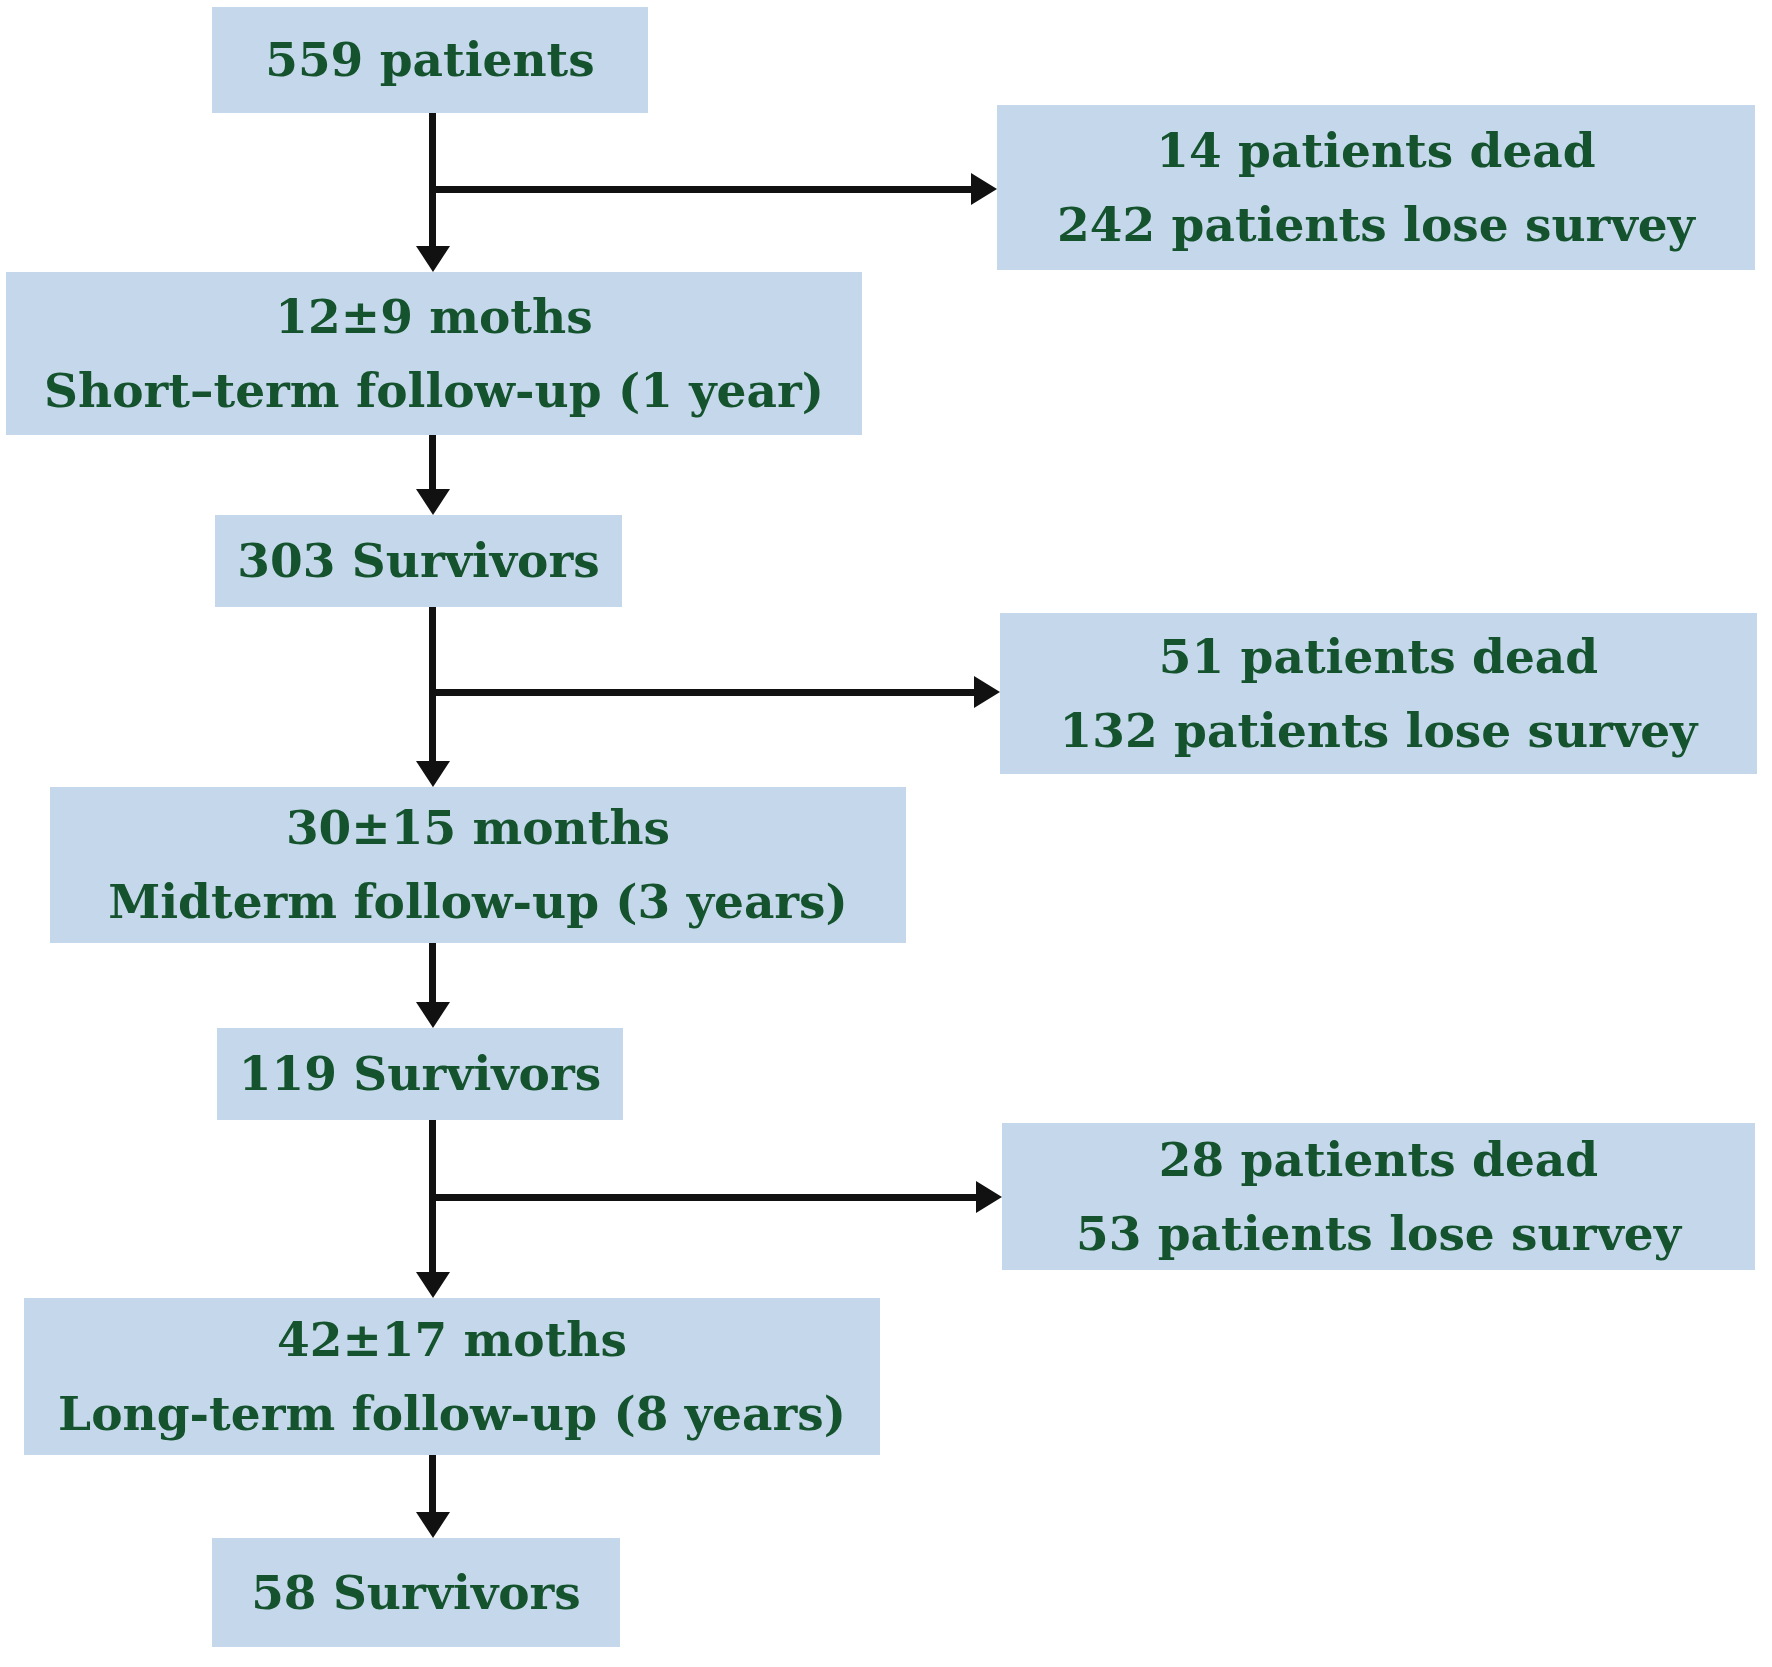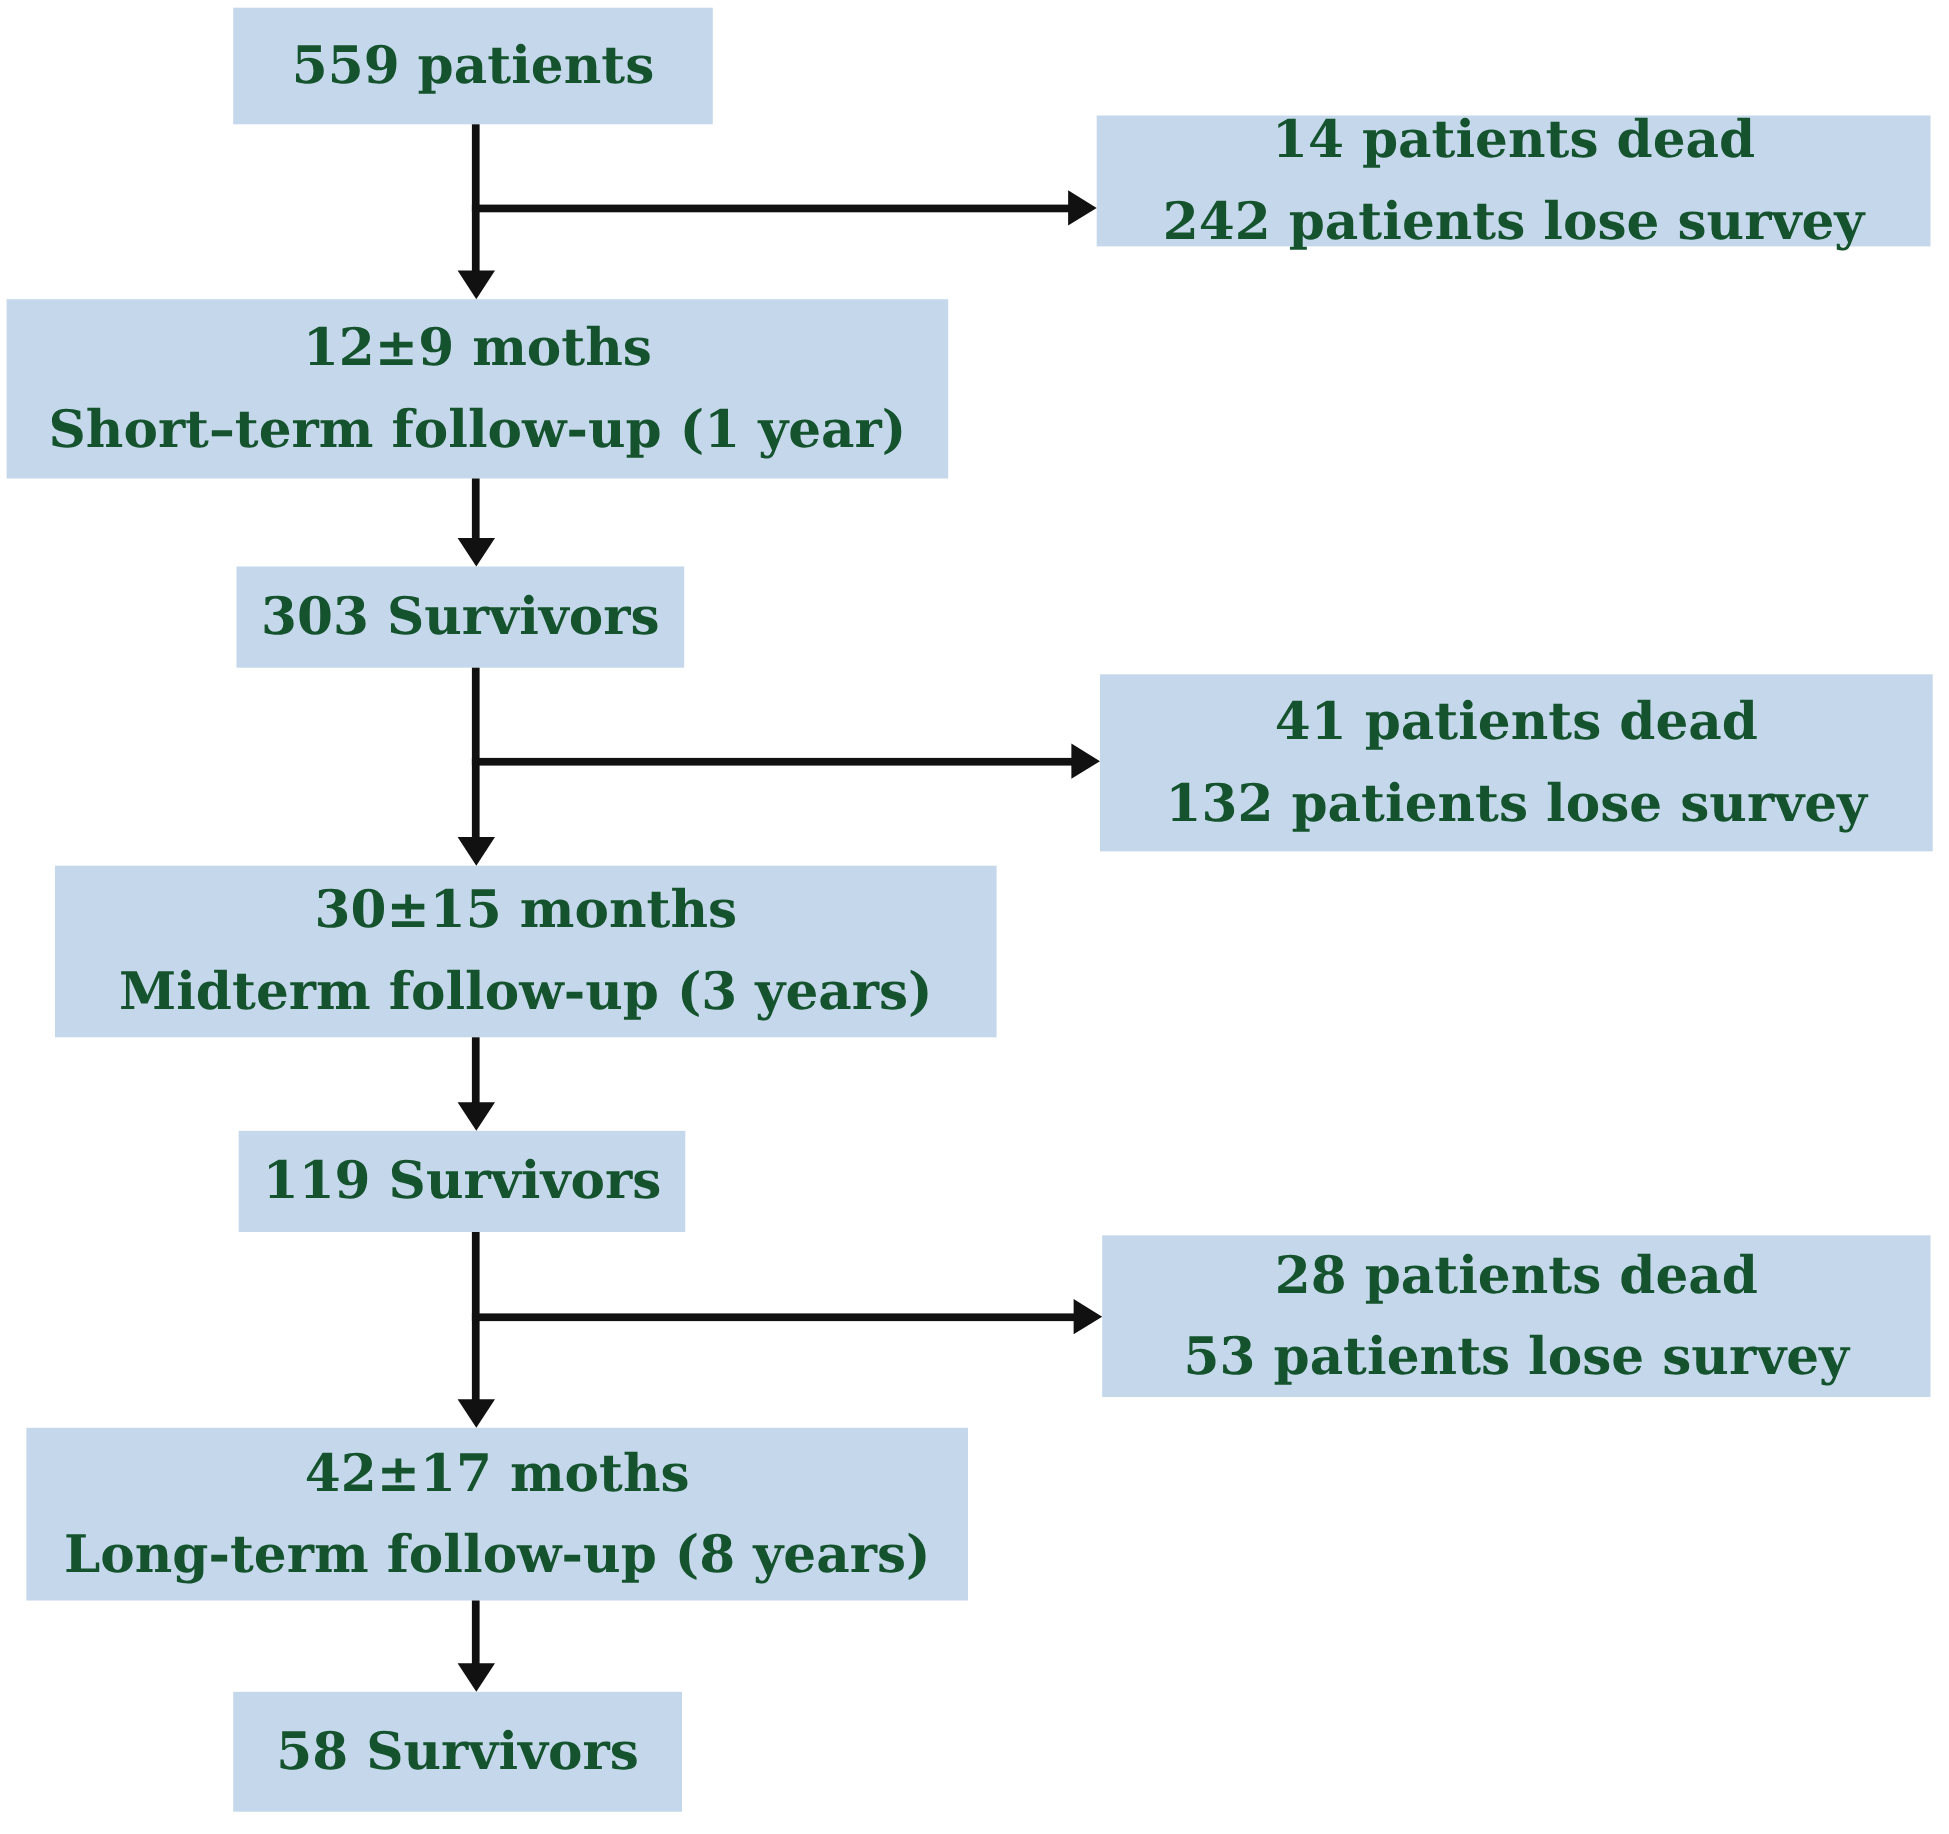--- a/index.html
+++ b/index.html
@@ -29,21 +29,21 @@
   }
   
   .b-patients     { left: 212px;  top: 7px;    width: 436px; height: 106px; }
   .b-shortterm    { left: 6px;    top: 272px;  width: 856px; height: 163px; }
   .b-survivors303 { left: 215px;  top: 515px;  width: 407px; height: 92px;  }
   .b-midterm      { left: 6px;    top: 787px;  width: 856px; height: 156px; margin-left: 44px; }
   .b-survivors139 { left: 217px;  top: 1028px; width: 406px; height: 92px;  }
   .b-longterm     { left: 24px;    top: 1298px; width: 856px; height: 157px; }
   .b-survivors58  { left: 212px;  top: 1538px; width: 408px; height: 109px; }
   
-  .b-deadloss1    { left: 997px;  top: 105px;  width: 758px; height: 119px; }
+  .b-deadloss1    { left: 997px;  top: 105px;  width: 758px; height: 165px; }
   .b-deadloss2    { left: 1000px; top: 613px;  width: 757px; height: 161px; }
   .b-deadloss3    { left: 1002px; top: 1123px; width: 753px; height: 147px; }
 
   
   .line { position: absolute; background: #111111; }
   .v1 { left: 429px; top: 113px;  width: 7px; height: 135px; }
   .v2 { left: 429px; top: 435px;  width: 7px; height: 56px;  }
   .v3 { left: 429px; top: 607px;  width: 7px; height: 156px; }
   .v4 { left: 429px; top: 943px;  width: 7px; height: 61px;  }
   .v5 { left: 429px; top: 1120px; width: 7px; height: 154px; }
@@ -108,21 +108,21 @@
   <div class="node b-survivors58">
     <div class="ln">58 Survivors</div>
   </div>
 
   <div class="node b-deadloss1">
     <div class="ln">14 patients dead</div>
     <div class="ln">242 patients lose survey</div>
   </div>
 
   <div class="node b-deadloss2">
-    <div class="ln">41 patients dead</div>
+    <div class="ln">51 patients dead</div>
     <div class="ln">132 patients lose survey</div>
   </div>
 
   <div class="node b-deadloss3">
     <div class="ln">28 patients dead</div>
     <div class="ln">53 patients lose survey</div>
   </div>
 
   <div class="line v1"></div>
   <div class="line v2"></div>

